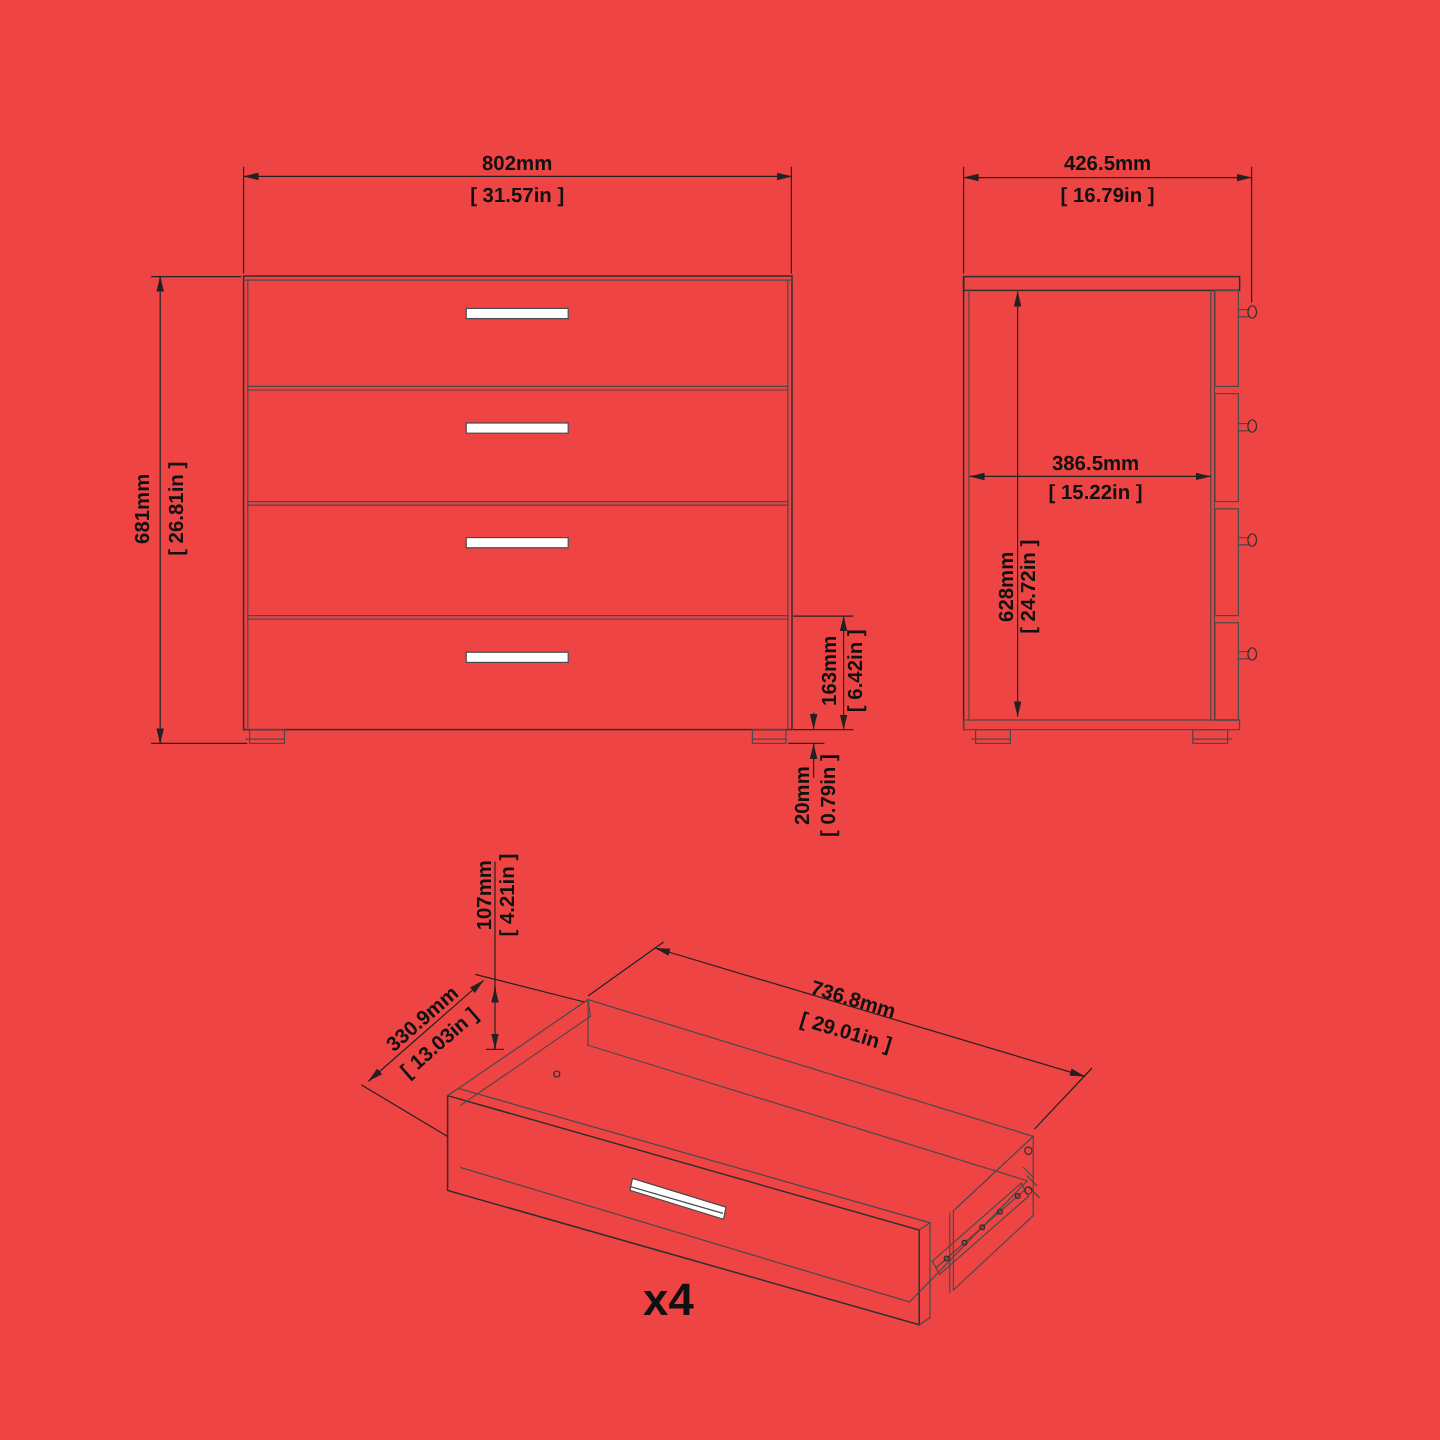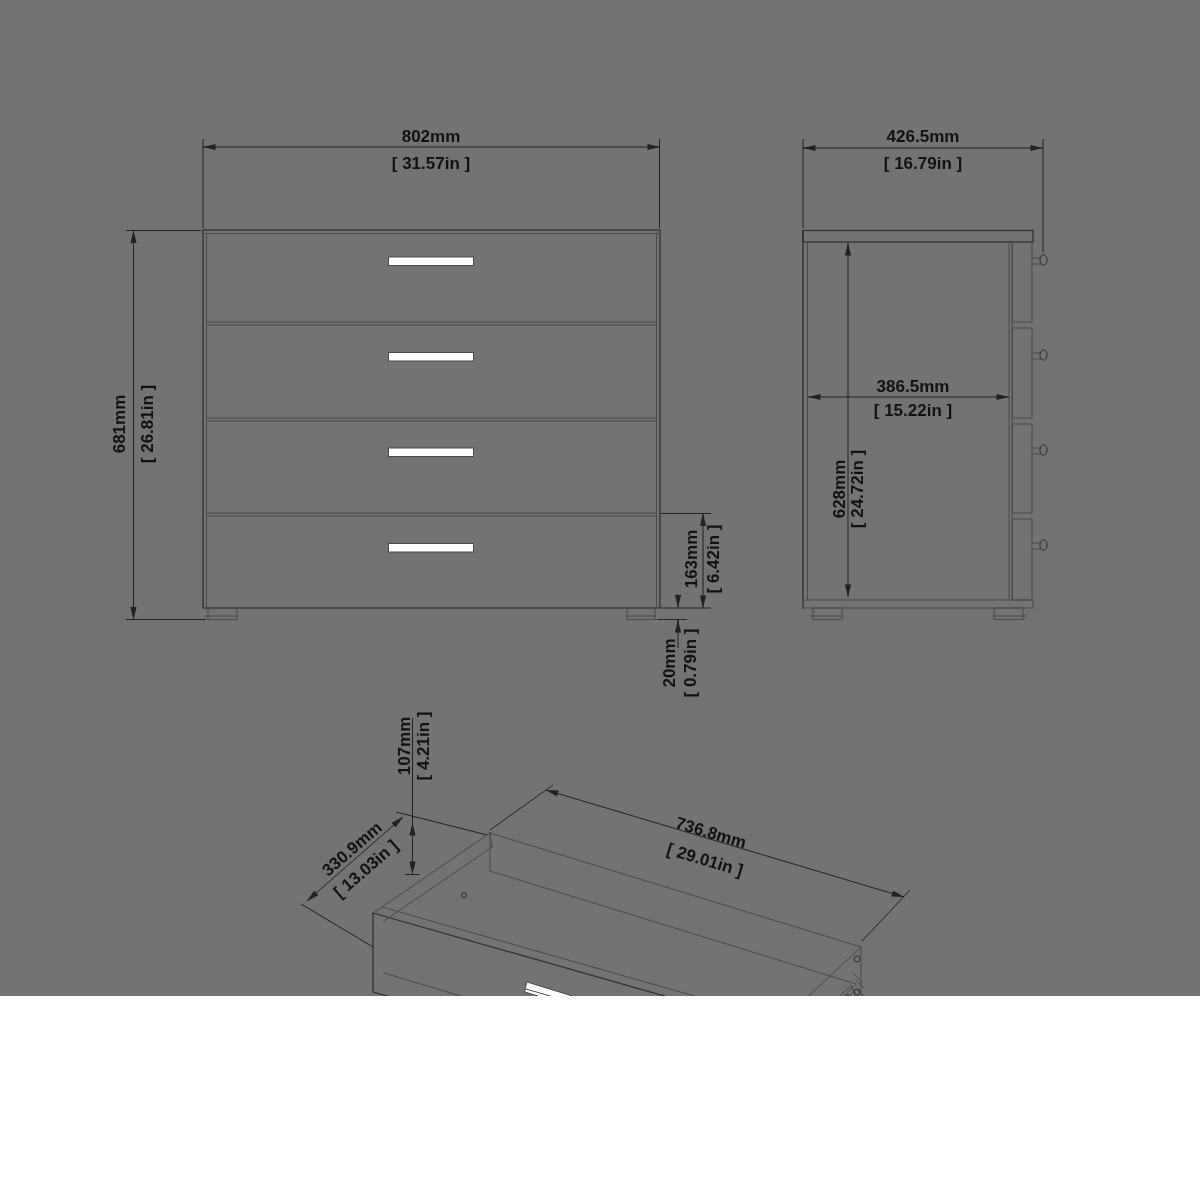--- a/index.html
+++ b/index.html
@@ -1,16 +1,16 @@
 <!DOCTYPE html>
 <html><head>
 <meta charset="utf-8">
 <style>
   html,body{margin:0;padding:0;background:#ffffff;}
-  .page{width:1200px;height:996px;position:relative;background:#737373;overflow:hidden;}
+  .page{width:1200px;height:1200px;position:relative;background:#ef4444;overflow:hidden;}
   svg{display:block;}
   .ln{stroke:#2f2f2f;stroke-width:1.25;fill:none;stroke-linecap:square;}
   .ln-thin{stroke:#4a4a4a;stroke-width:1;fill:none;stroke-linecap:square;}
   .dim{stroke:#222;stroke-width:1;fill:none;stroke-linecap:butt;}
   .fillw{fill:#ffffff;}
   .dot{fill:none;stroke:#2f2f2f;stroke-width:1;}
   text{font-family:"Liberation Sans","DejaVu Sans",sans-serif;font-weight:bold;fill:#111;font-size:17px;}
   text.qty{font-size:38px;}
   .arrfill{fill:#222;}
 </style>

